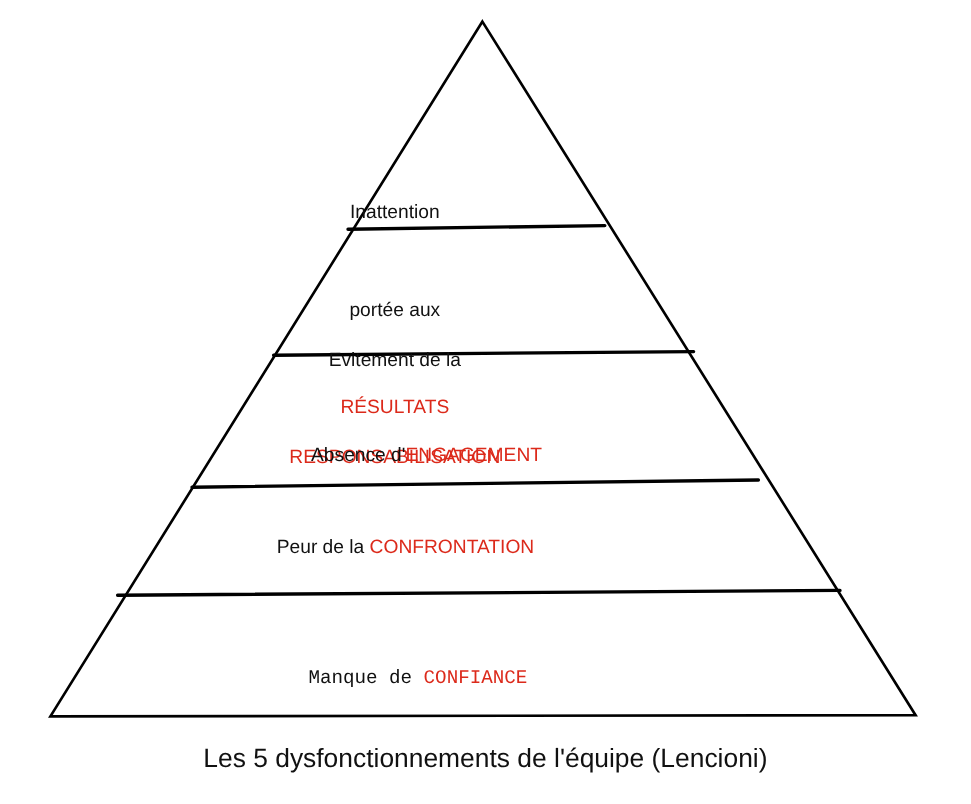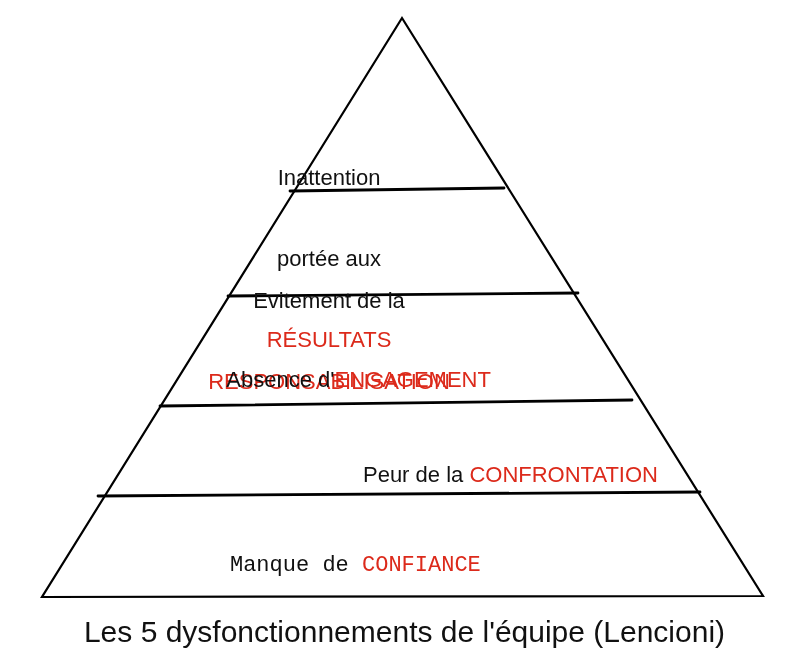--- a/index.html
+++ b/index.html
@@ -32,38 +32,38 @@
     stroke: var(--line-black, #000000);
     stroke-width: 2.8;
     stroke-linecap: round;
   }
   .level {
     position: absolute;
     left: 0;
     width: 658px;
     text-align: center;
     color: var(--text-black, #111111);
-    font-size: 22px;
+    font-size: 16px;
     line-height: 27px;
     white-space: pre;
   }
   .level-1 { top: 110px; }
   .level-2 { top: 233px; }
   .level-3 { top: 339px; margin-left: 18px; }
-  .level-4 { top: 434px; text-align: right; }
+  .level-4 { top: 416px; }
   .level-5 { top: 525px; font-family: Liberation Mono, monospace; }
   .red { color: var(--keyword-red, #dc2a1b); }
   .caption {
     position: absolute;
     left: 0;
     top: 612px;
     width: 809px;
     text-align: center;
     color: var(--text-black, #111111);
-    font-size: 30px;
+    font-size: 22px;
     line-height: 40px;
   }
 </style>
 </head>
 <body>
 
 <div class="stage">
 
   <svg class="pyramid-svg" viewBox="0 0 809 670">
     <path class="outline" d="M402,18 L763,596 L42,597 Z"></path>

